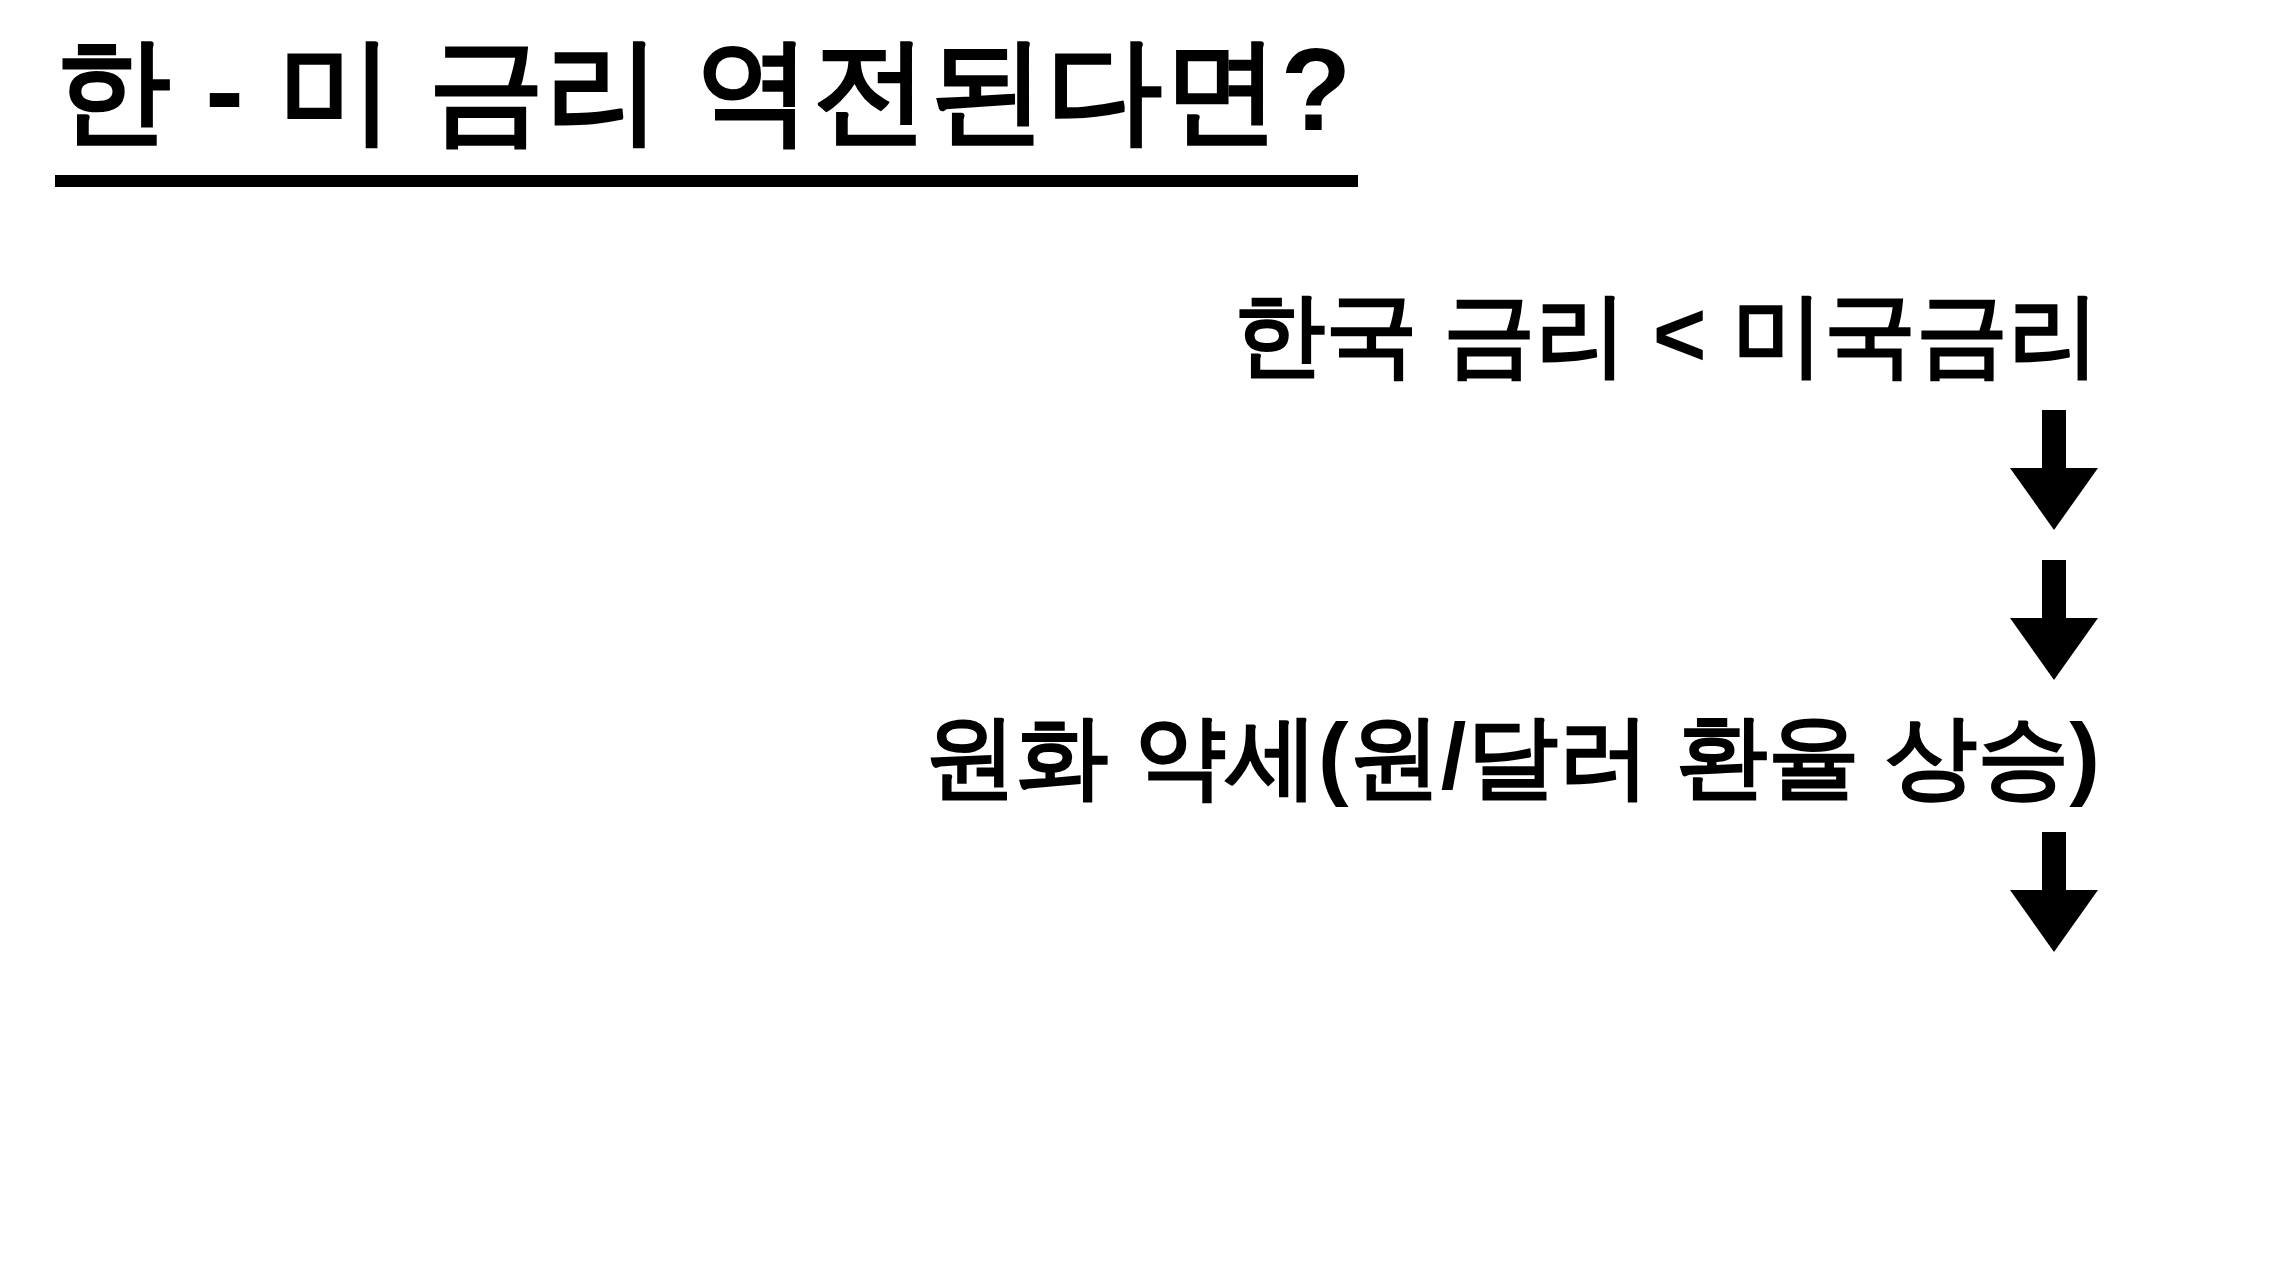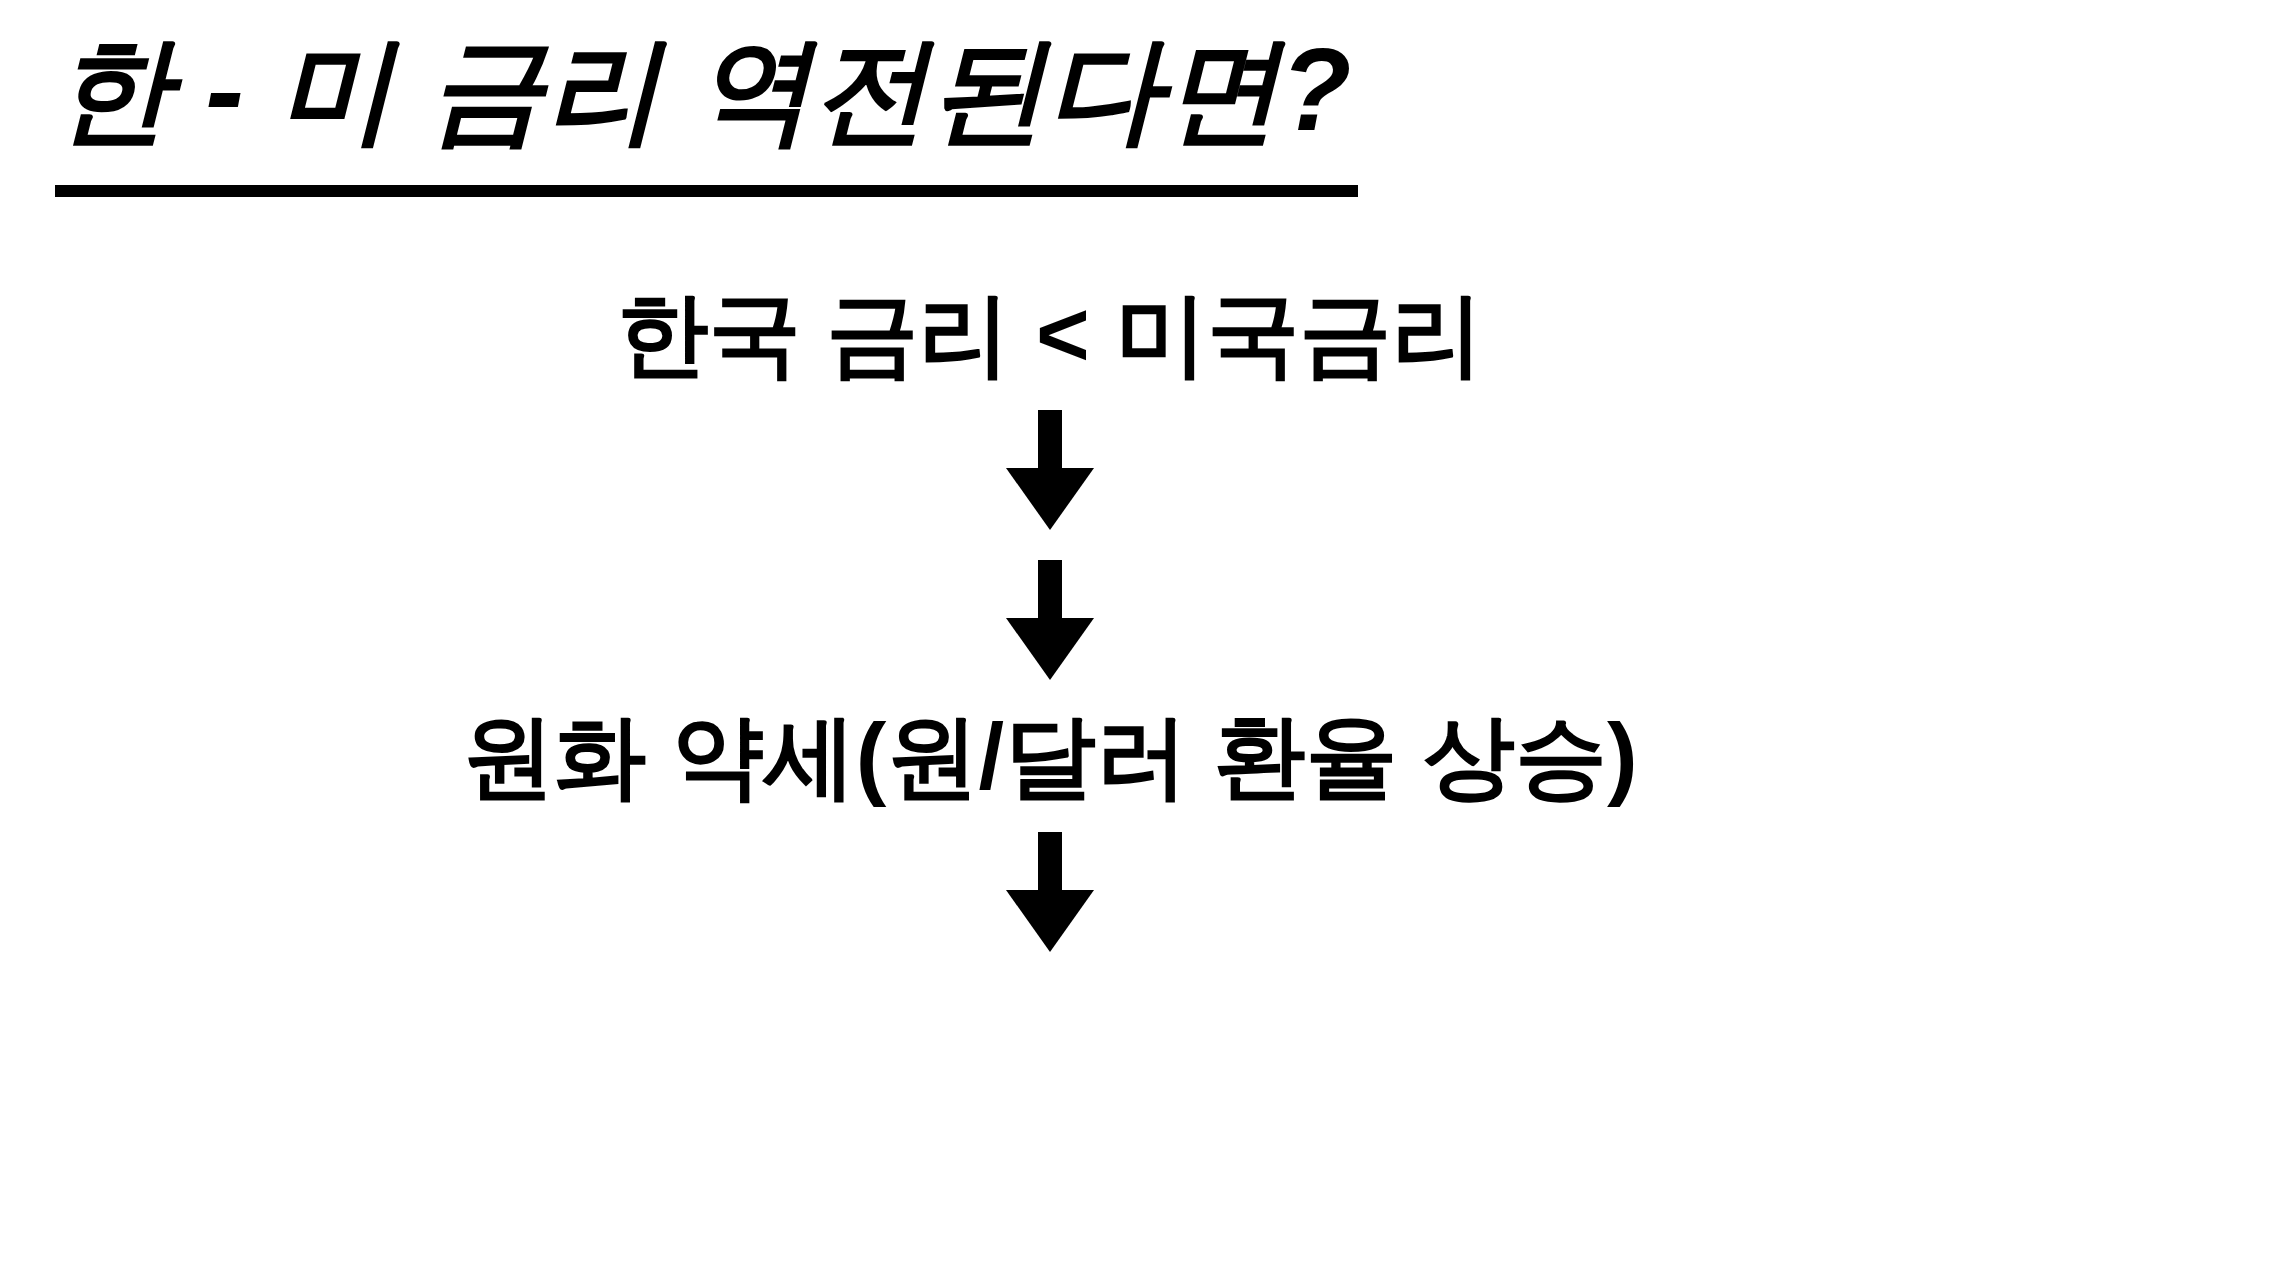--- a/index.html
+++ b/index.html
@@ -19,34 +19,33 @@
   .title {
     position: absolute;
     left: 55px;
     top: 18px;
     display: inline-block;
     font-size: 116px;
     font-weight: 800;
     line-height: 1.25;
     letter-spacing: 1px;
     border-bottom: 12px solid #000000;
-    padding-bottom: 22px;
+    padding-bottom: 12px;
     padding-right: 6px;
     white-space: nowrap;
-    font-style: italic;
   }
   .flow {
     position: absolute;
     left: 0;
     top: 0;
     width: 2100px;
     padding-top: 288px;
     display: flex;
     flex-direction: column;
-    align-items: center;
+    align-items: flex-end;
     gap: 30px;
   }
   .step {
     font-size: 92px;
     font-weight: 800;
     line-height: 1.0;
     white-space: nowrap;
     text-align: center;
   }
   .arrow {

